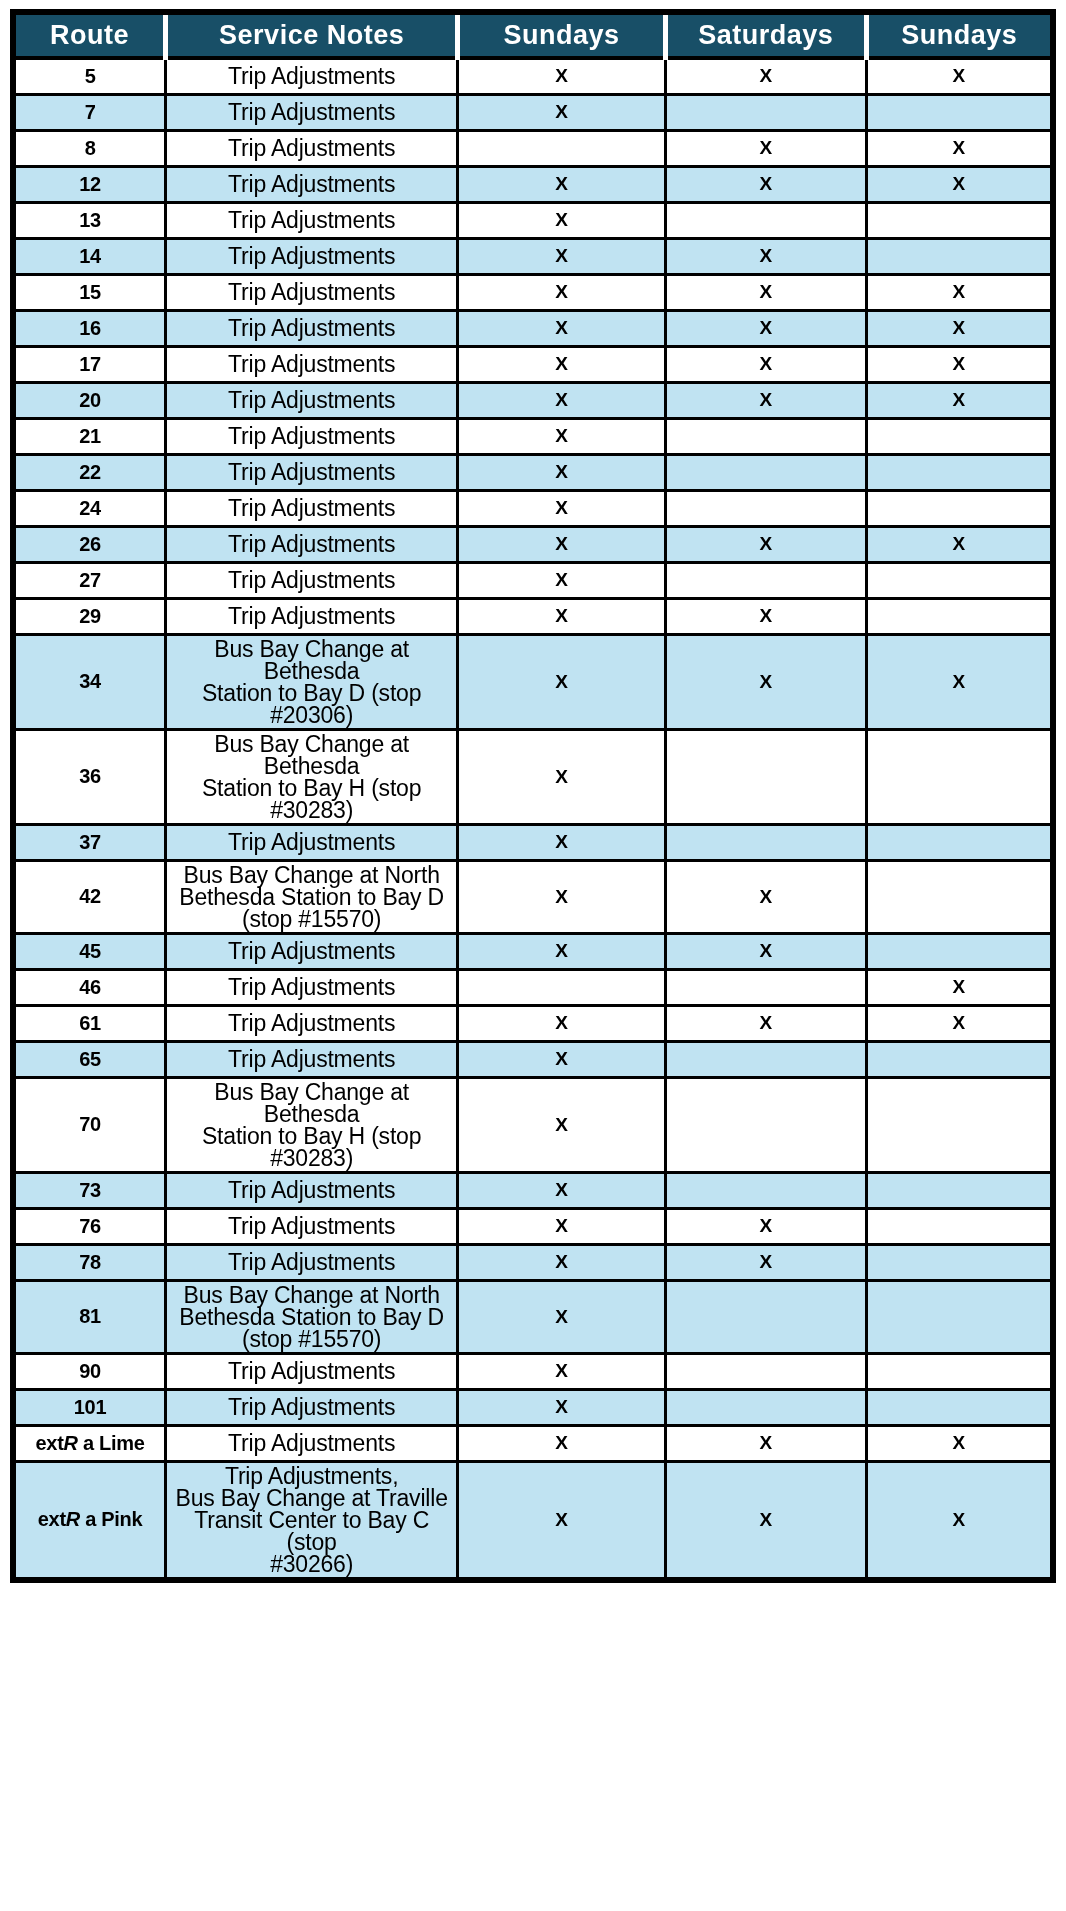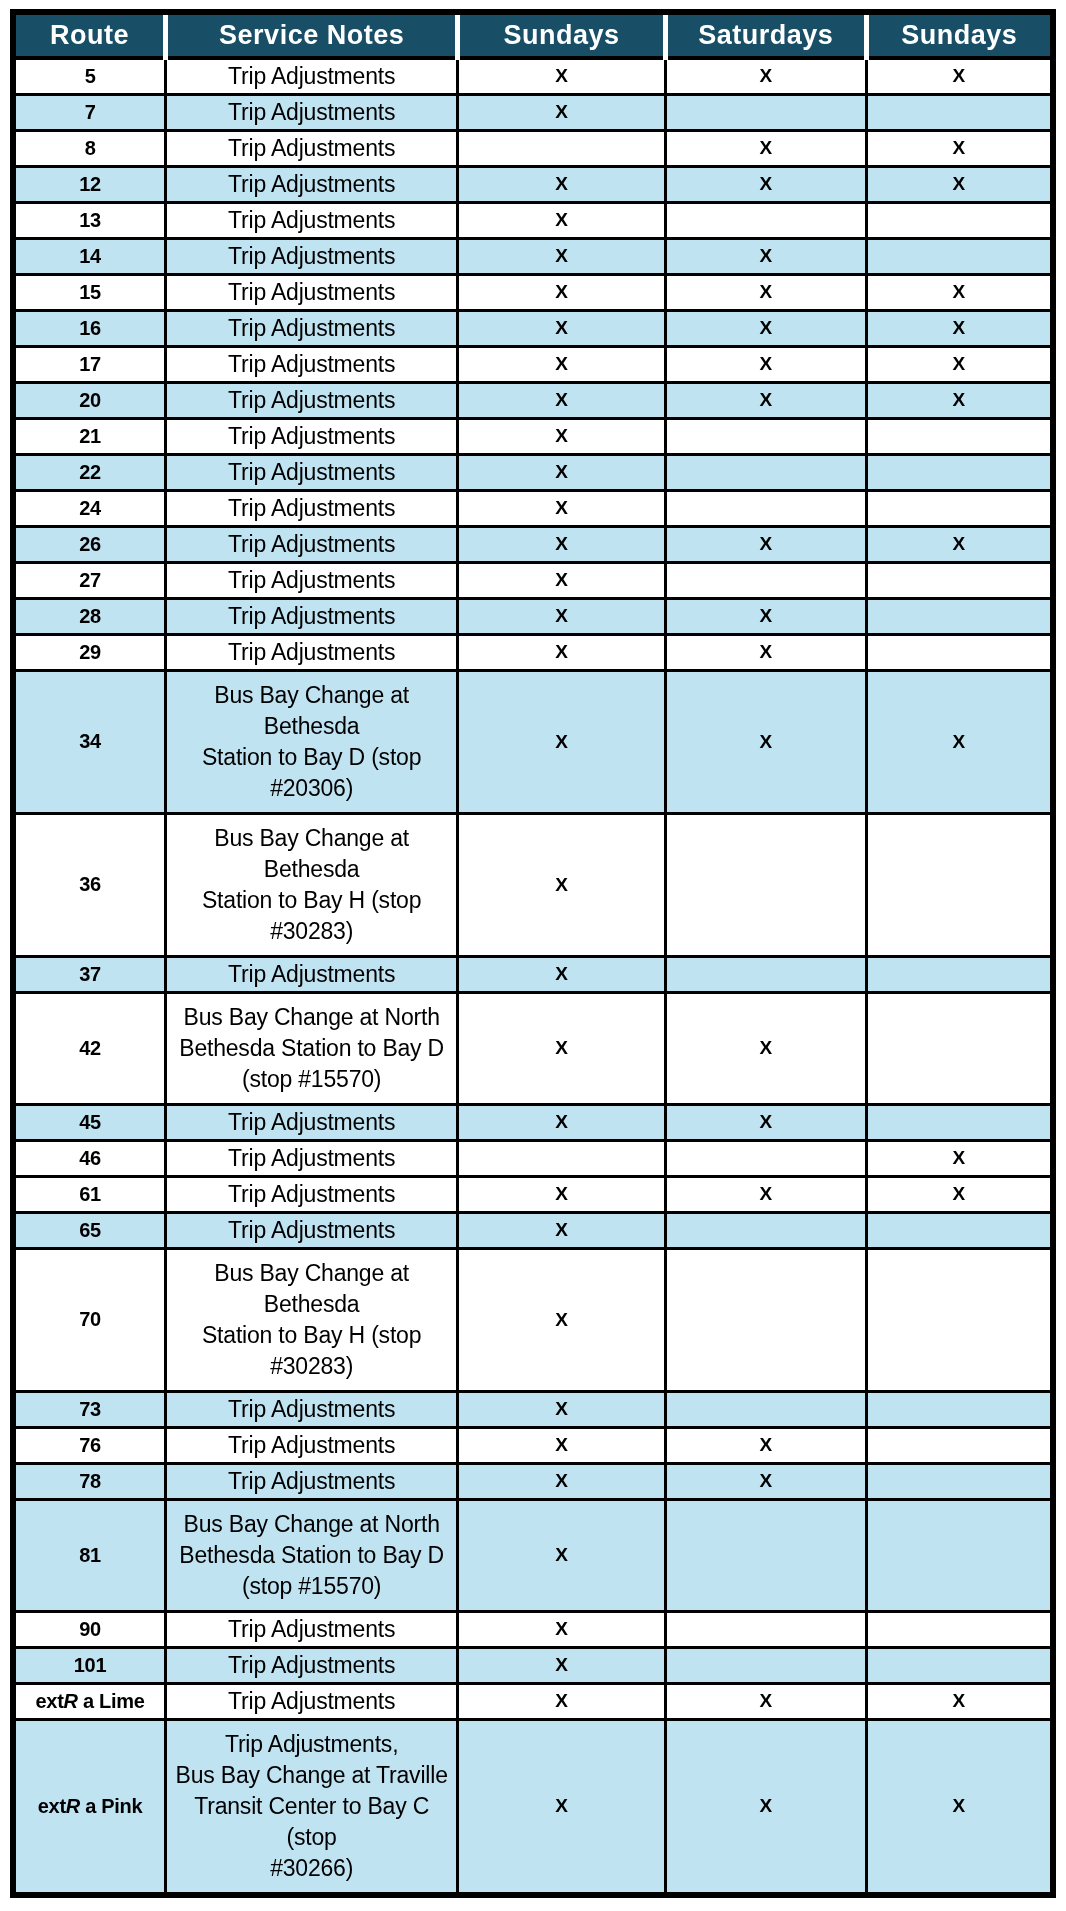--- a/index.html
+++ b/index.html
@@ -59,23 +59,23 @@
     font-weight: bold;
     font-size: 20px;
     letter-spacing: -0.3px;
   }
   .notes-cell {
     font-size: 23px;
     letter-spacing: -0.2px;
     white-space: pre-line;
   }
   .notes-cell.multiline {
-    line-height: 31px;
+    line-height: 22px;
     height: auto;
-    padding: 8px 2px;
+    padding: 2px 2px;
   }
   .day-cell {
     font-weight: bold;
     font-size: 19px;
   }
   .italic { font-style: italic; }
 </style>
 </head>
 <body>
 
@@ -196,27 +196,20 @@
           <td class="day-cell">X</td>
           <td class="day-cell">X</td>
         </tr>
         <tr>
           <td class="route-cell">27</td>
           <td class="notes-cell">Trip Adjustments</td>
           <td class="day-cell">X</td>
           <td class="day-cell"></td>
           <td class="day-cell"></td>
         </tr>
-        <tr class="shade">
-          <td class="route-cell">28</td>
-          <td class="notes-cell">Trip Adjustments</td>
-          <td class="day-cell">X</td>
-          <td class="day-cell">X</td>
-          <td class="day-cell"></td>
-        </tr>
         <tr>
           <td class="route-cell">29</td>
           <td class="notes-cell">Trip Adjustments</td>
           <td class="day-cell">X</td>
           <td class="day-cell">X</td>
           <td class="day-cell"></td>
         </tr>
         <tr class="shade">
           <td class="route-cell">34</td>
           <td class="notes-cell multiline">Bus Bay Change at Bethesda

